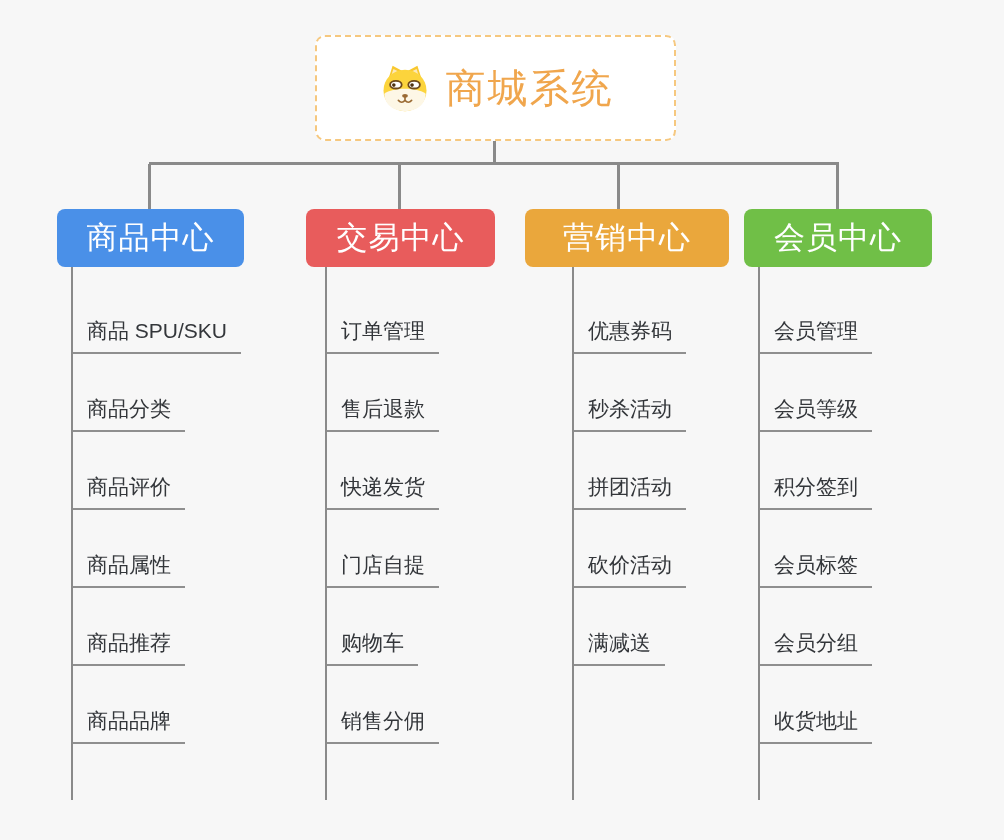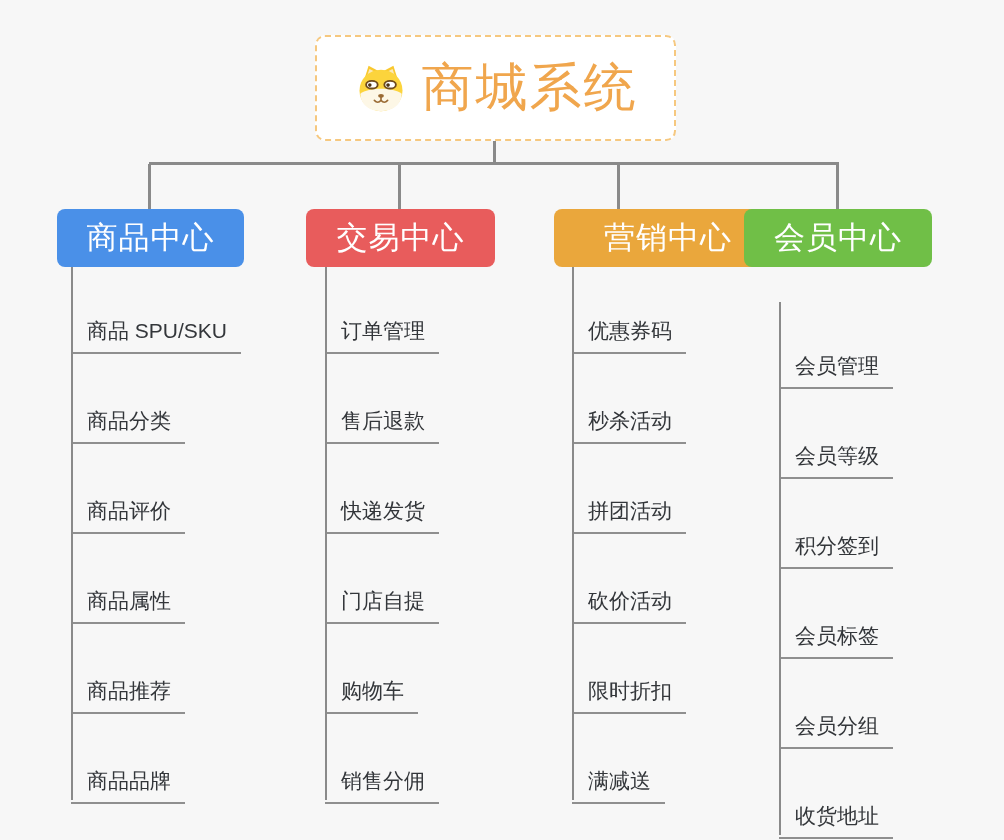--- a/index.html
+++ b/index.html
@@ -18,21 +18,21 @@
   .root-node{
     position:absolute;left:315px;top:35px;
     width:361px;height:106px;box-sizing:border-box;
     background:#ffffff;
     border:2px dashed var(--root-border,#F6C87F);
     border-radius:10px;
     display:flex;align-items:center;justify-content:center;gap:14px;
     cursor:pointer;
   }
   .root-title{
-    font-size:52px;
+    font-size:40px;
     color:var(--root-text,#F0A64D);
     letter-spacing:2px;
     font-weight:500;
   }
 
   
   .conn{position:absolute;background:var(--line,#8A8A8A);}
   .conn.root-drop{left:493px;top:141px;width:3px;height:23px;}
   .conn.bus{left:149px;top:162px;width:690px;height:3px;}
   .conn.drop{top:164px;width:3px;height:45px;}
@@ -44,35 +44,35 @@
   
   .branch-box{
     position:absolute;top:209px;height:58px;
     border-radius:8px;
     color:#ffffff;font-size:31px;letter-spacing:1px;
     display:flex;align-items:center;justify-content:center;
     cursor:pointer;
   }
   .branch-box.b1{left:57px;width:187px;}
   .branch-box.b2{left:306px;width:189px;}
-  .branch-box.b3{left:554px;width:204px;padding-left:12px;}
+  .branch-box.b3{left:525px;width:204px;}
   .branch-box.b4{left:744px;width:188px;}
 
   
   .leaf-col{position:absolute;top:267px;}
   .leaf-col.c1{left:71px;}
   .leaf-col.c2{left:325px;}
   .leaf-col.c3{left:572px;}
-  .leaf-col.c4{left:779px;margin-top:35px;}
+  .leaf-col.c4{left:758px;}
   .trunk{
     position:absolute;left:0;top:0;
     width:2px;height:533px;
     background:var(--line,#8A8A8A);
   }
-  .leaf-row{height:90px;display:flex;align-items:flex-end;}
+  .leaf-row{height:78px;display:flex;align-items:flex-end;}
   .leaf-row.first{height:87px;}
   .leaf{
     display:inline-block;
     padding:0 14px 7px 16px;
     border-bottom:2px solid var(--leaf-line,#8F8F8F);
     font-size:21px;
     color:var(--leaf-text,#33363A);
     white-space:nowrap;
     cursor:pointer;
   }
@@ -169,23 +169,20 @@
     <div class="leaf-row">
         <span class="leaf">秒杀活动</span>
       </div>
     <div class="leaf-row">
         <span class="leaf">拼团活动</span>
       </div>
     <div class="leaf-row">
         <span class="leaf">砍价活动</span>
       </div>
     <div class="leaf-row">
-        <span class="leaf">限时折扣</span>
-      </div>
-    <div class="leaf-row">
         <span class="leaf">满减送</span>
       </div>
   </div>
 
   <div class="leaf-col c4">
     <div class="trunk"></div>
     <div class="leaf-row first">
         <span class="leaf">会员管理</span>
       </div>
     <div class="leaf-row">

